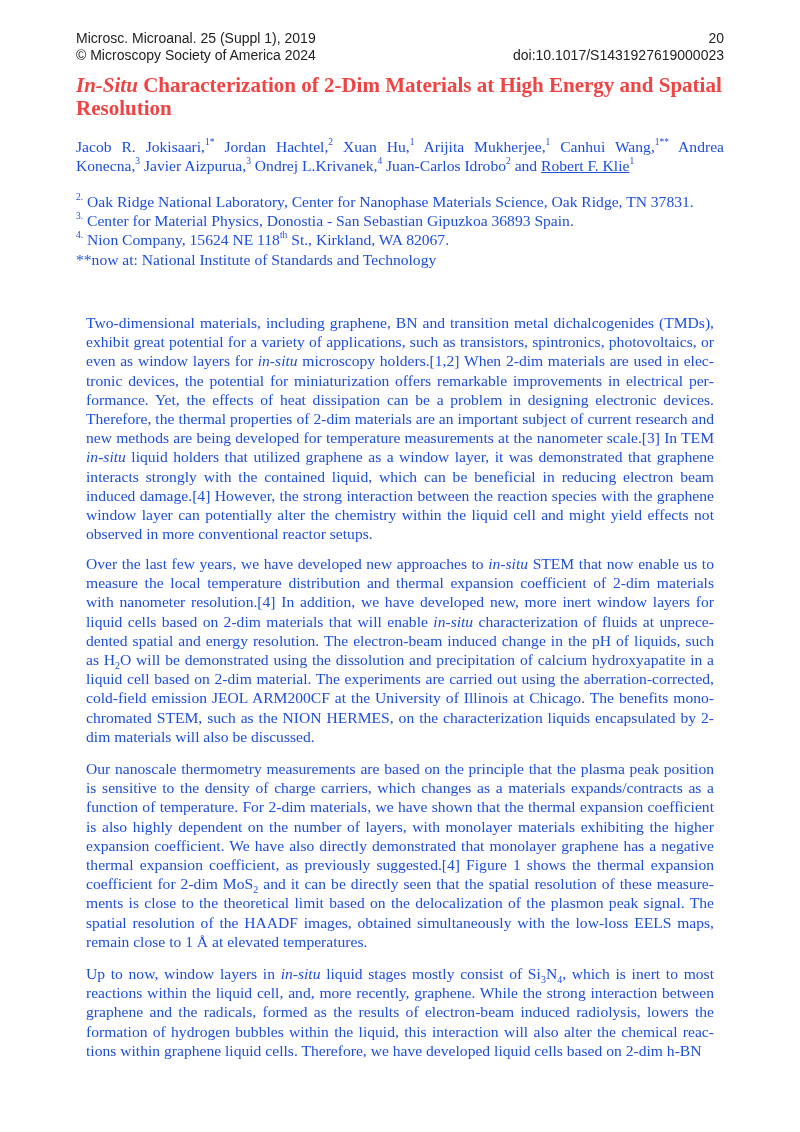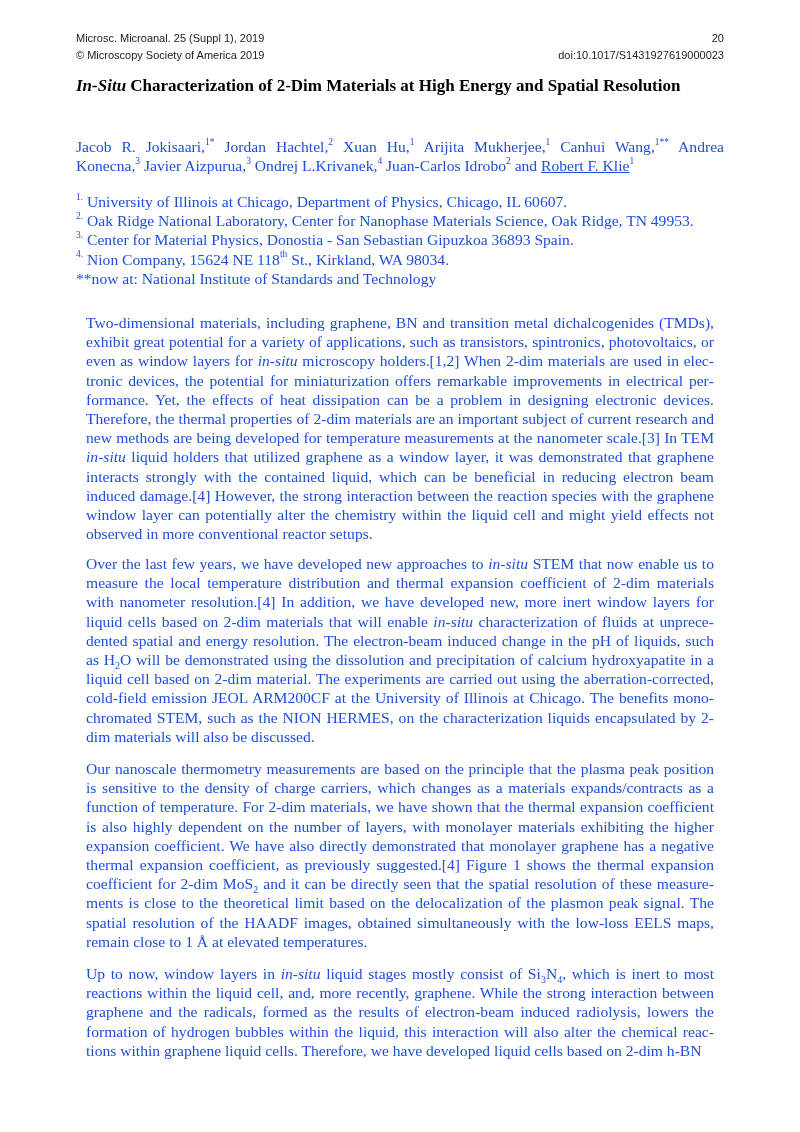--- a/index.html
+++ b/index.html
@@ -1,20 +1,20 @@
 <!DOCTYPE html>
 <html><head>
 <meta charset="utf-8">
 <style>
   html, body { margin: 0; padding: 0; background: #ffffff; }
   body { width: 800px; height: 1132px; position: relative; overflow: hidden; color: #111; }
   .page { position: absolute; left: 76px; top: 0; width: 648px; }
-  .hdr { font-family: "Liberation Sans", sans-serif; font-size: 11px; color: #222; position: absolute; left: 0; width: 648px; line-height: 17px; }
+  .hdr { font-family: "Liberation Sans", sans-serif; font-size: 14px; color: #222; position: absolute; left: 0; width: 648px; line-height: 17px; }
   .hdr .row { display: flex; justify-content: space-between; height: 17px; }
-  .title { position: absolute; top: 74px; left: 0; width: 648px; font-family: "Liberation Serif", serif; font-weight: bold; font-size: 17px; line-height: 23px; color: #000000; }
+  .title { position: absolute; top: 74px; left: 0; width: 648px; font-family: "Liberation Serif", serif; font-weight: bold; font-size: 21px; line-height: 23px; color: #ef4444; }
   .title i { font-style: italic; }
   .serif { font-family: "Liberation Serif", serif; font-size: 15.6px; line-height: 19.2px; color: #1d4ed8; }
   .authors { position: absolute; top: 137px; left: 0; width: 648px; text-align: justify; text-align-last: left; }
   sup { font-size: 9.5px; line-height: 0; position: relative; top: -1px; }
   .affils { position: absolute; top: 192px; left: 0; width: 648px; }
   .affils div { white-space: nowrap; }
   .para { position: absolute; left: 0; width: 648px; text-align: justify; hyphens: manual; }
   .para p { margin: 10px; }
   sub { font-size: 10px; line-height: 0; }
   .u { text-decoration: underline; }
@@ -23,34 +23,33 @@
 <body>
 
 <div class="page">
 
   <div class="hdr" style="top:30px;">
     <div class="row">
       <span>Microsc. Microanal. 25 (Suppl 1), 2019</span>
       <span>20</span>
     </div>
     <div class="row">
-      <span>© Microscopy Society of America 2019</span>
+      <span>© Microscopy Society of America 2024</span>
       <span>doi:10.1017/S1431927619000023</span>
     </div>
   </div>
 
   <div class="title"><i>In-Situ</i><span> Characterization of 2-Dim Materials at High Energy and Spatial Resolution</span></div>
 
   <div class="authors serif"><span>Jacob R. Jokisaari,</span><sup>1*</sup><span> Jordan Hachtel,</span><sup>2</sup><span> Xuan Hu,</span><sup>1</sup><span> Arijita Mukherjee,</span><sup>1</sup><span> Canhui Wang,</span><sup>1**</sup><span> Andrea Konecna,</span><sup>3</sup><span> Javier Aizpurua,</span><sup>3</sup><span> Ondrej L.Krivanek,</span><sup>4</sup><span> Juan-Carlos Idrobo</span><sup>2</sup><span> and </span><span class="u">Robert F. Klie</span><sup>1</sup></div>
 
   <div class="affils serif">
-    <div><sup>1.</sup><span> University of Illinois at Chicago, Department of Physics, Chicago, IL 60607.</span></div>
-    <div><sup>2.</sup><span> Oak Ridge National Laboratory, Center for Nanophase Materials Science, Oak Ridge, TN 49953.</span></div>
+    <div><sup>2.</sup><span> Oak Ridge National Laboratory, Center for Nanophase Materials Science, Oak Ridge, TN 37831.</span></div>
     <div><sup>3.</sup><span> Center for Material Physics, Donostia - San Sebastian Gipuzkoa 36893 Spain.</span></div>
-    <div><sup>4.</sup><span> Nion Company, 15624 NE 118</span><sup>th</sup><span> St., Kirkland, WA 98034.</span></div>
+    <div><sup>4.</sup><span> Nion Company, 15624 NE 118</span><sup>th</sup><span> St., Kirkland, WA 82067.</span></div>
     <div><span>**now at: National Institute of Standards and Technology</span></div>
   </div>
 
   <div class="para serif" style="top:303px;">
       <p><span>Two-dimensional materials, including graphene, BN and transition metal dichalcogenides (TMDs), exhibit great potential for a variety of applications, such as transistors, spintronics, photovoltaics, or even as window layers for </span><i>in-situ</i><span> microscopy holders.[1,2] When 2-dim materials are used in elec­tronic devices, the potential for miniaturization offers remarkable improvements in electrical per­formance. Yet, the effects of heat dissipation can be a problem in designing electronic devices. Therefore, the thermal properties of 2-dim materials are an important subject of current research and new methods are being developed for temperature measurements at the nanometer scale.[3] In TEM </span><i>in-situ</i><span> liquid holders that utilized graphene as a window layer, it was demonstrated that gra­phene interacts strongly with the contained liquid, which can be beneficial in reducing electron beam induced damage.[4] However, the strong interaction between the reaction species with the graphene window layer can potentially alter the chemistry within the liquid cell and might yield effects not observed in more conventional reactor setups.</span></p>
     </div>
 
   <div class="para serif" style="top:544px;">
       <p><span>Over the last few years, we have developed new approaches to </span><i>in-situ</i><span> STEM that now enable us to measure the local temperature distribution and thermal expansion coefficient of 2-dim materials with nanometer resolution.[4] In addition, we have developed new, more inert window layers for liquid cells based on 2-dim materials that will enable </span><i>in-situ</i><span> characterization of fluids at unprece­dented spatial and energy resolution. The electron-beam induced change in the pH of liquids, such as H</span><sub>2</sub><span>O will be demonstrated using the dissolution and precipitation of calcium hydroxyapatite in a liquid cell based on 2-dim material. The experiments are carried out using the aberration-corrected, cold-field emission JEOL ARM200CF at the University of Illinois at Chicago. The benefits mono­chromated STEM, such as the NION HERMES, on the characterization liquids encapsulated by 2-dim materials will also be discussed.</span></p>
     </div>

